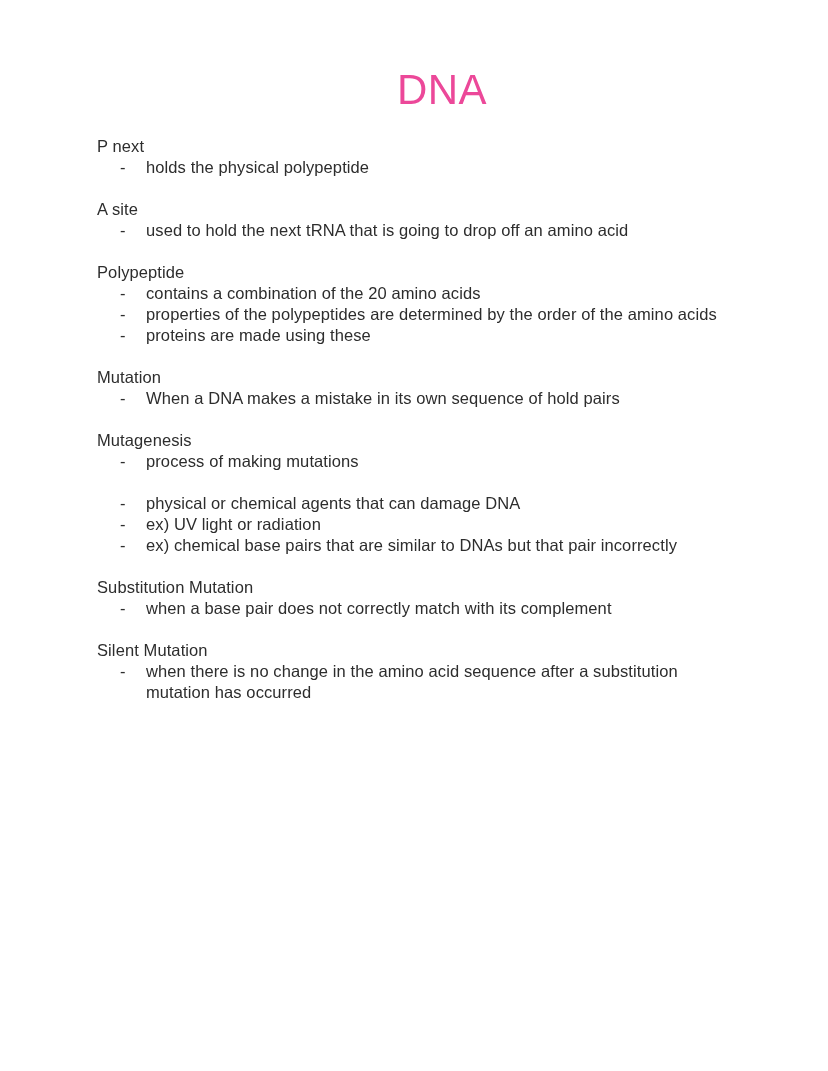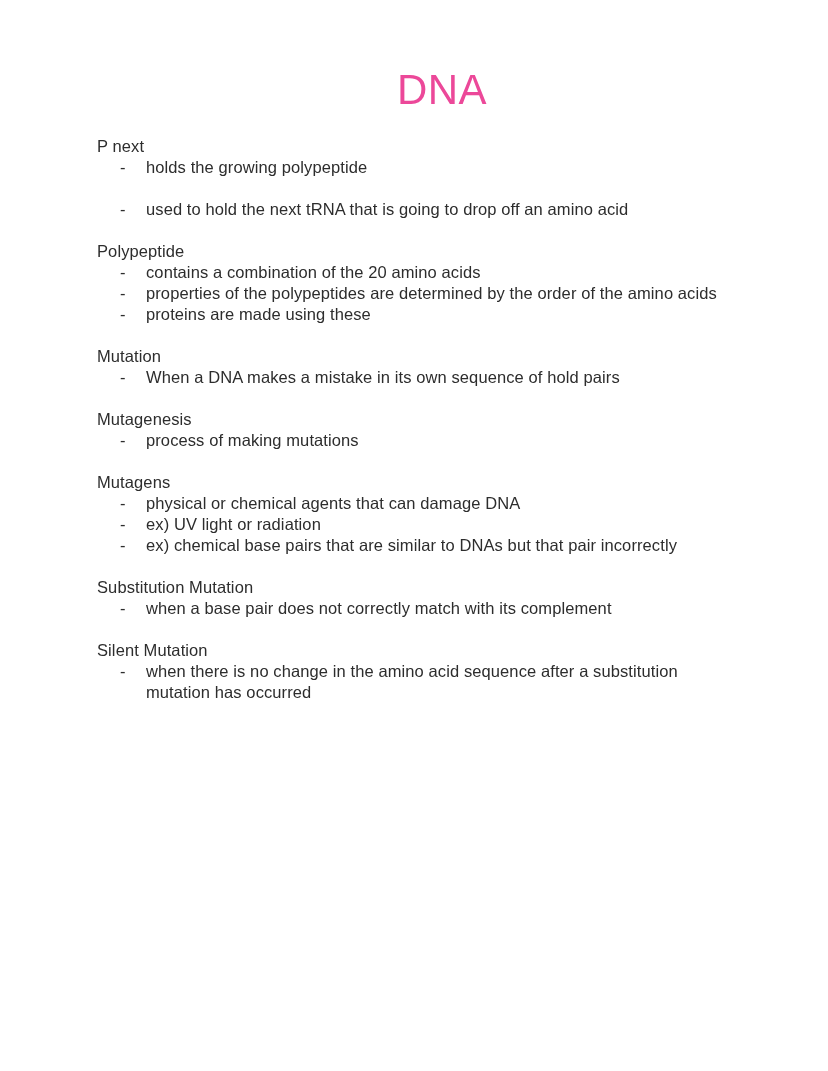--- a/index.html
+++ b/index.html
@@ -99,25 +99,26 @@
 <div class="page">
 
   <h1 class="doc-title">DNA</h1>
 
   <div class="note-body">
       <section class="section">
         <div class="section-heading">P next</div>
         <ul class="bullet-list">
           <li class="bullet-item">
             <span class="bullet-marker">-</span>
-            <span class="bullet-text">holds the growing polypeptide</span>
+            <span class="bullet-text">holds the physical polypeptide</span>
           </li>
         </ul>
       </section>
       <section class="section">
+        <div class="section-heading">A site</div>
         <ul class="bullet-list">
           <li class="bullet-item">
             <span class="bullet-marker">-</span>
             <span class="bullet-text">used to hold the next tRNA that is going to drop off an amino acid</span>
           </li>
         </ul>
       </section>
       <section class="section">
         <div class="section-heading">Polypeptide</div>
         <ul class="bullet-list">
@@ -147,21 +148,20 @@
       <section class="section">
         <div class="section-heading">Mutagenesis</div>
         <ul class="bullet-list">
           <li class="bullet-item">
             <span class="bullet-marker">-</span>
             <span class="bullet-text">process of making mutations</span>
           </li>
         </ul>
       </section>
       <section class="section">
-        <div class="section-heading">Mutagens</div>
         <ul class="bullet-list">
           <li class="bullet-item">
             <span class="bullet-marker">-</span>
             <span class="bullet-text">physical or chemical agents that can damage DNA</span>
           </li>
           <li class="bullet-item">
             <span class="bullet-marker">-</span>
             <span class="bullet-text">ex) UV light or radiation</span>
           </li>
           <li class="bullet-item">

